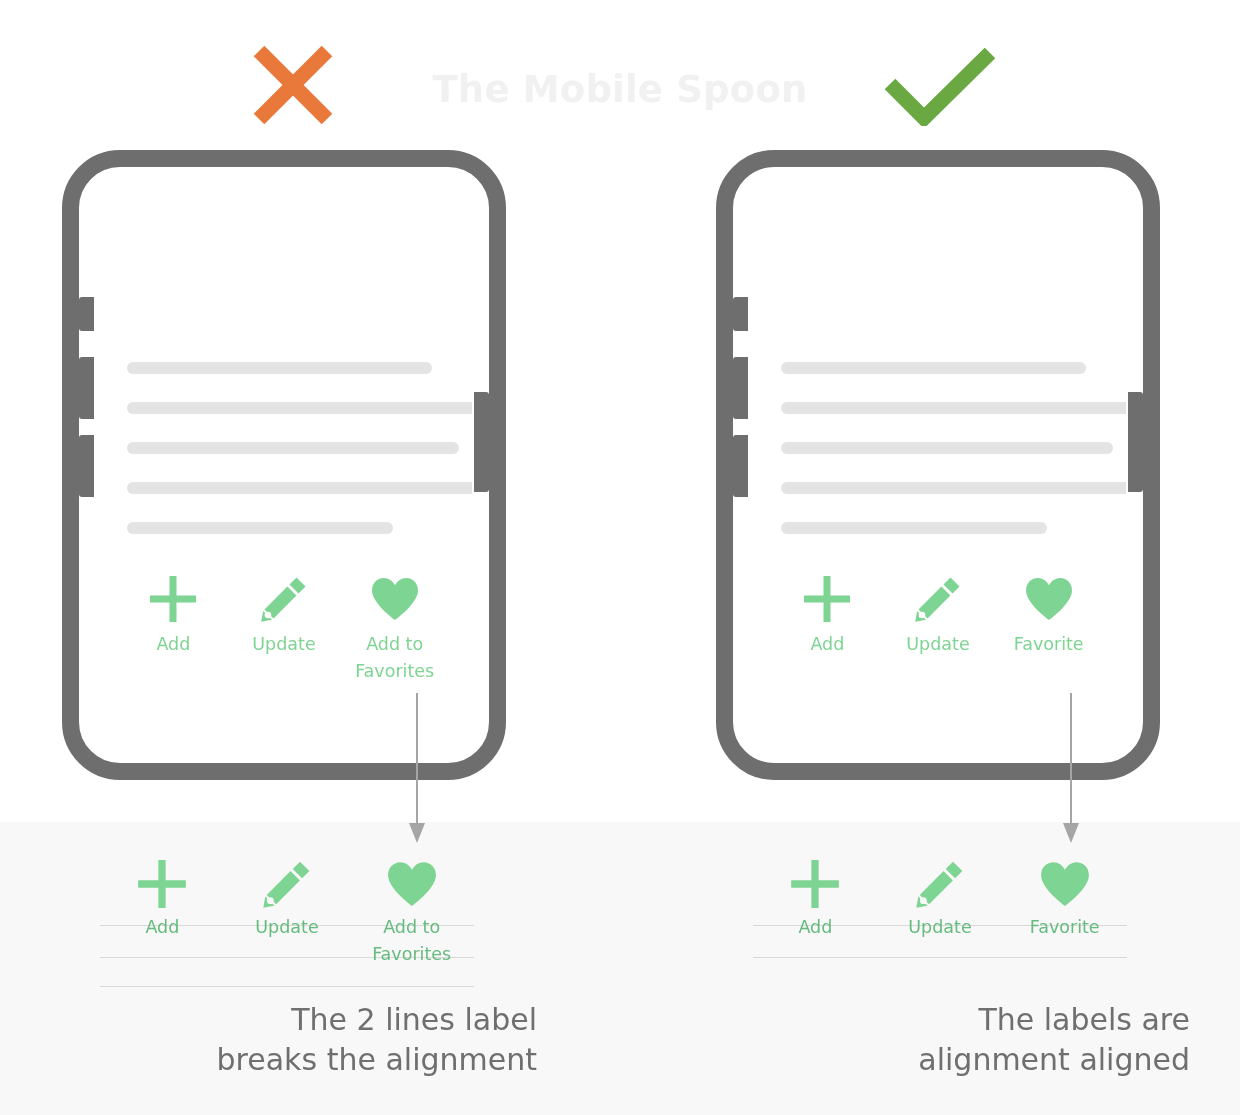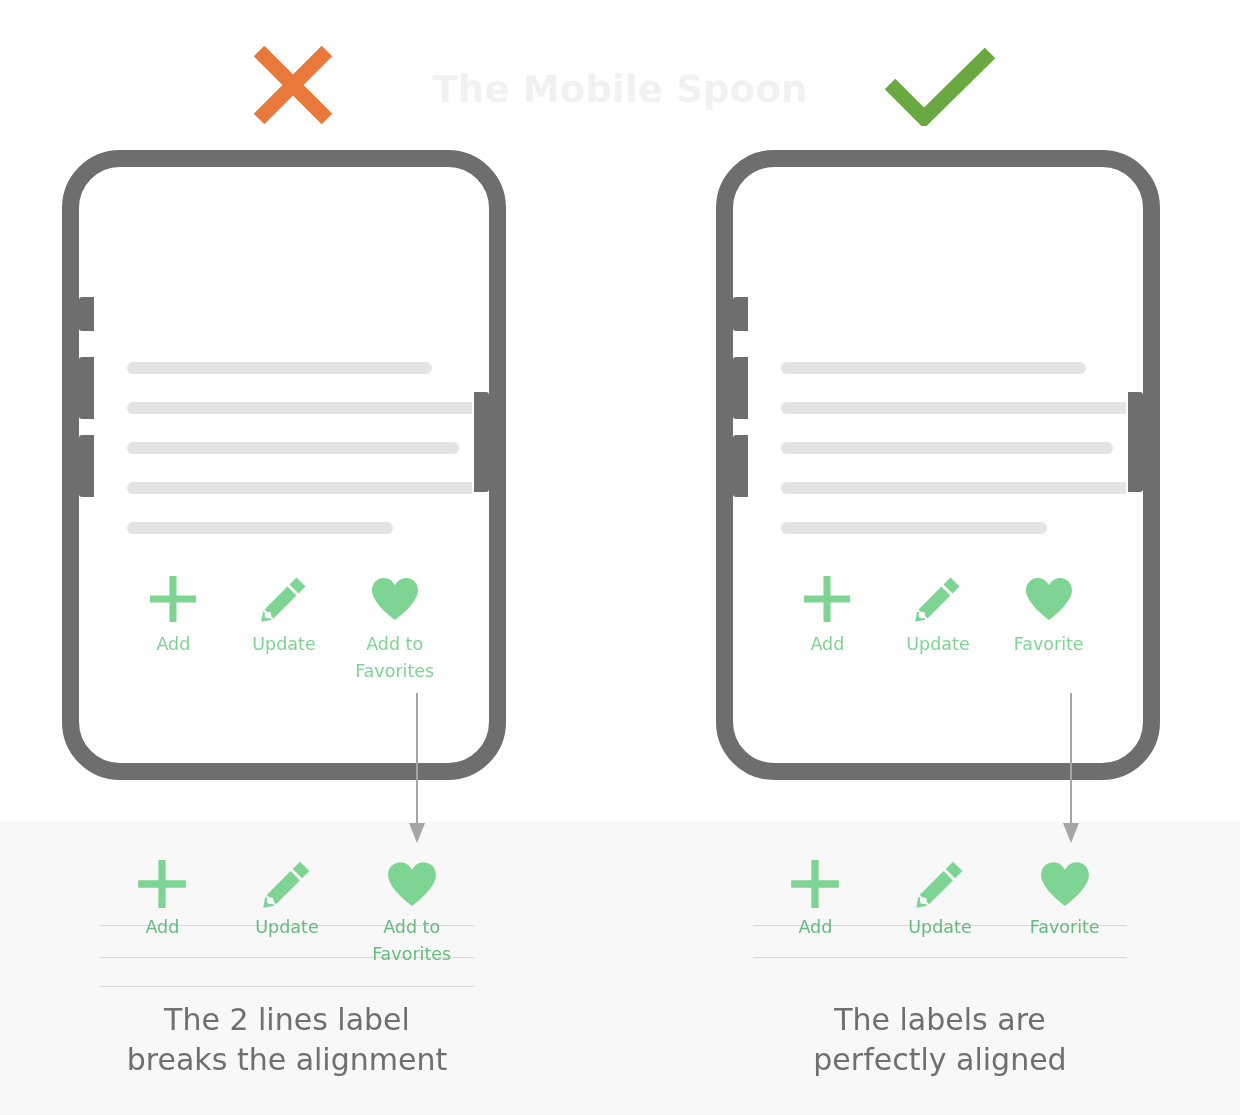--- a/index.html
+++ b/index.html
@@ -231,21 +231,21 @@
     height: 1px;
     background: #d8d8d8;
     z-index: 1;
   }
 
   
   .caption {
     position: absolute;
     top: 1000px;
     width: 500px;
-    text-align: center;
+    text-align: right;
     font-size: 30px;
     color: #6f6f6f;
     line-height: 1.34;
     white-space: pre-line;
   }
   .caption-left  { left: 37px; }
   .caption-right { left: 690px; }
 </style>
 </head>
 <body>
@@ -472,13 +472,13 @@
           </svg>
       </div>
       <div class="detail-label">Favorite</div>
     </div>
   </div>
 </div>
 
 <div class="caption caption-left">The 2 lines label
 breaks the alignment</div>
 <div class="caption caption-right">The labels are
-perfectly aligned</div>
+alignment aligned</div>
 
 </body></html>

